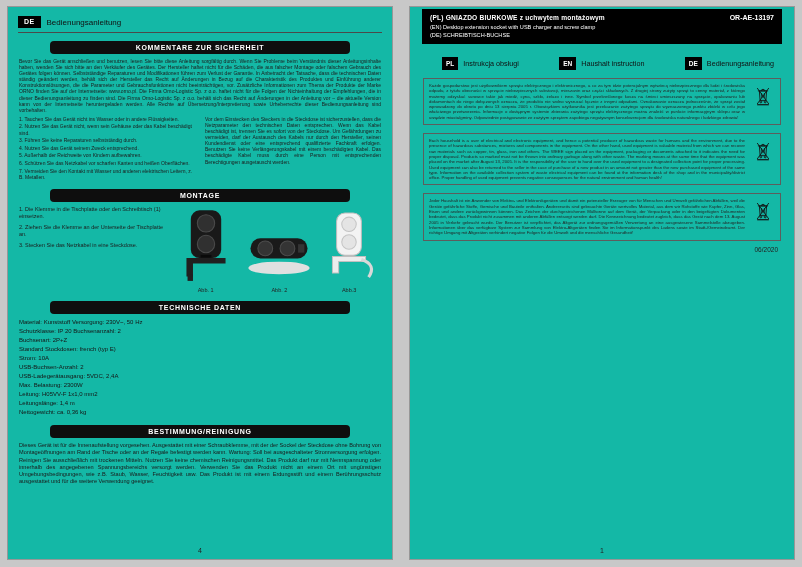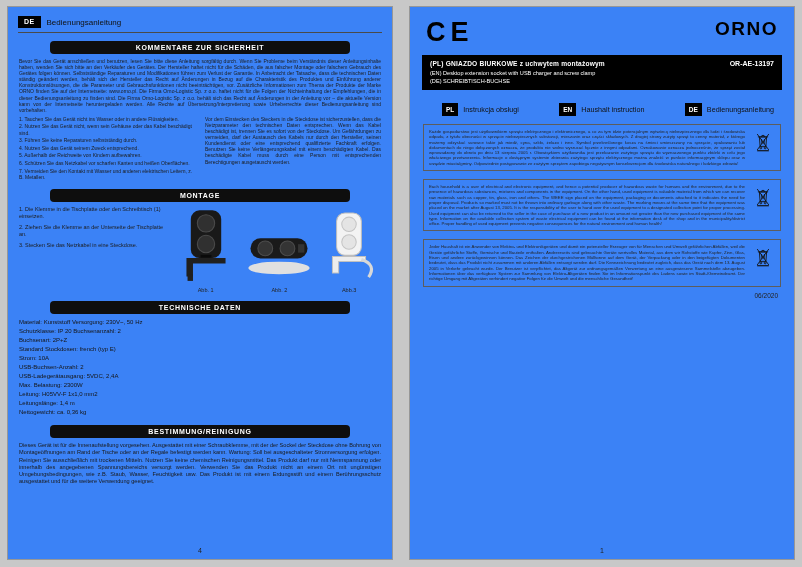--- a/index.html
+++ b/index.html
@@ -6,21 +6,21 @@
   html,body { width:802px; height:567px; }
   body {
     background:#c8c8c8;
     font-family:"Liberation Sans", sans-serif;
     position:relative;
     overflow:hidden;
     color:#1a1a1a;
   }
   .page {
     position:absolute; top:6px; width:386px; height:554px;
-    background:#3b82f6; border:1px solid #979797;
+    background:#14b8a6; border:1px solid #979797;
   }
   #left-page  { left:7px; }
   #right-page { left:409px; }
 
   
   .lp-header { display:flex; align-items:center; gap:6px; padding:9px 10px 0; }
   .badge { background:#000; color:#fff; font-size:7px; font-weight:bold; padding:2px 6px 3px; letter-spacing:0.4px; }
   .hdr-title { font-size:8px; color:#111; }
   .rule { border-bottom:1px solid #4a4a4a; margin:4px 10px 0; }
 
@@ -164,24 +164,20 @@
   </div>
 
   <div class="secbar">BESTIMMUNG/REINIGUNG</div>
   <p class="purpose-body just">Dieses Gerät ist für die Innenaufstellung vorgesehen. Ausgestattet mit einer Schraubklemme, mit der der Sockel der Steckdose ohne Bohrung von Montageöffnungen am Rand der Tische oder an der Regale befestigt werden kann. Wartung: Soll bei ausgeschalteter Stromversorgung erfolgen. Reinigen Sie ausschließlich mit trockenen Mitteln. Nutzen Sie keine chemischen Reinigungsmittel. Das Produkt darf nur mit Nennspannung oder innerhalb des angegebenen Spannungsbereichs versorgt werden. Verwenden Sie das Produkt nicht an einem Ort mit ungünstigen Umgebungsbedingungen, wie z.B. Staub, Wasser, Feuchtigkeit usw. Das Produkt ist mit einem Erdungsstift und einem Berührungsschutz ausgestattet und für die weitere Verwendung geeignet.</p>
 
   <div class="pagenum">4</div>
 </div>
 
 <div class="page" id="right-page">
 
-  <div class="rp-top">
-    <div class="ce">CE</div>
-    <div class="brand">ORNO</div>
-  </div>
 
   <div class="product-bar">
     <div class="pb-lines">
       <div class="pb-line1">(PL) GNIAZDO BIURKOWE z uchwytem montażowym</div>
       <div class="pb-line">(EN) Desktop extension socket with USB charger and screw clamp</div>
       <div class="pb-line">(DE) SCHREIBTISCH-BUCHSE</div>
     </div>
     <div class="pb-model">OR-AE-13197</div>
   </div>
 

